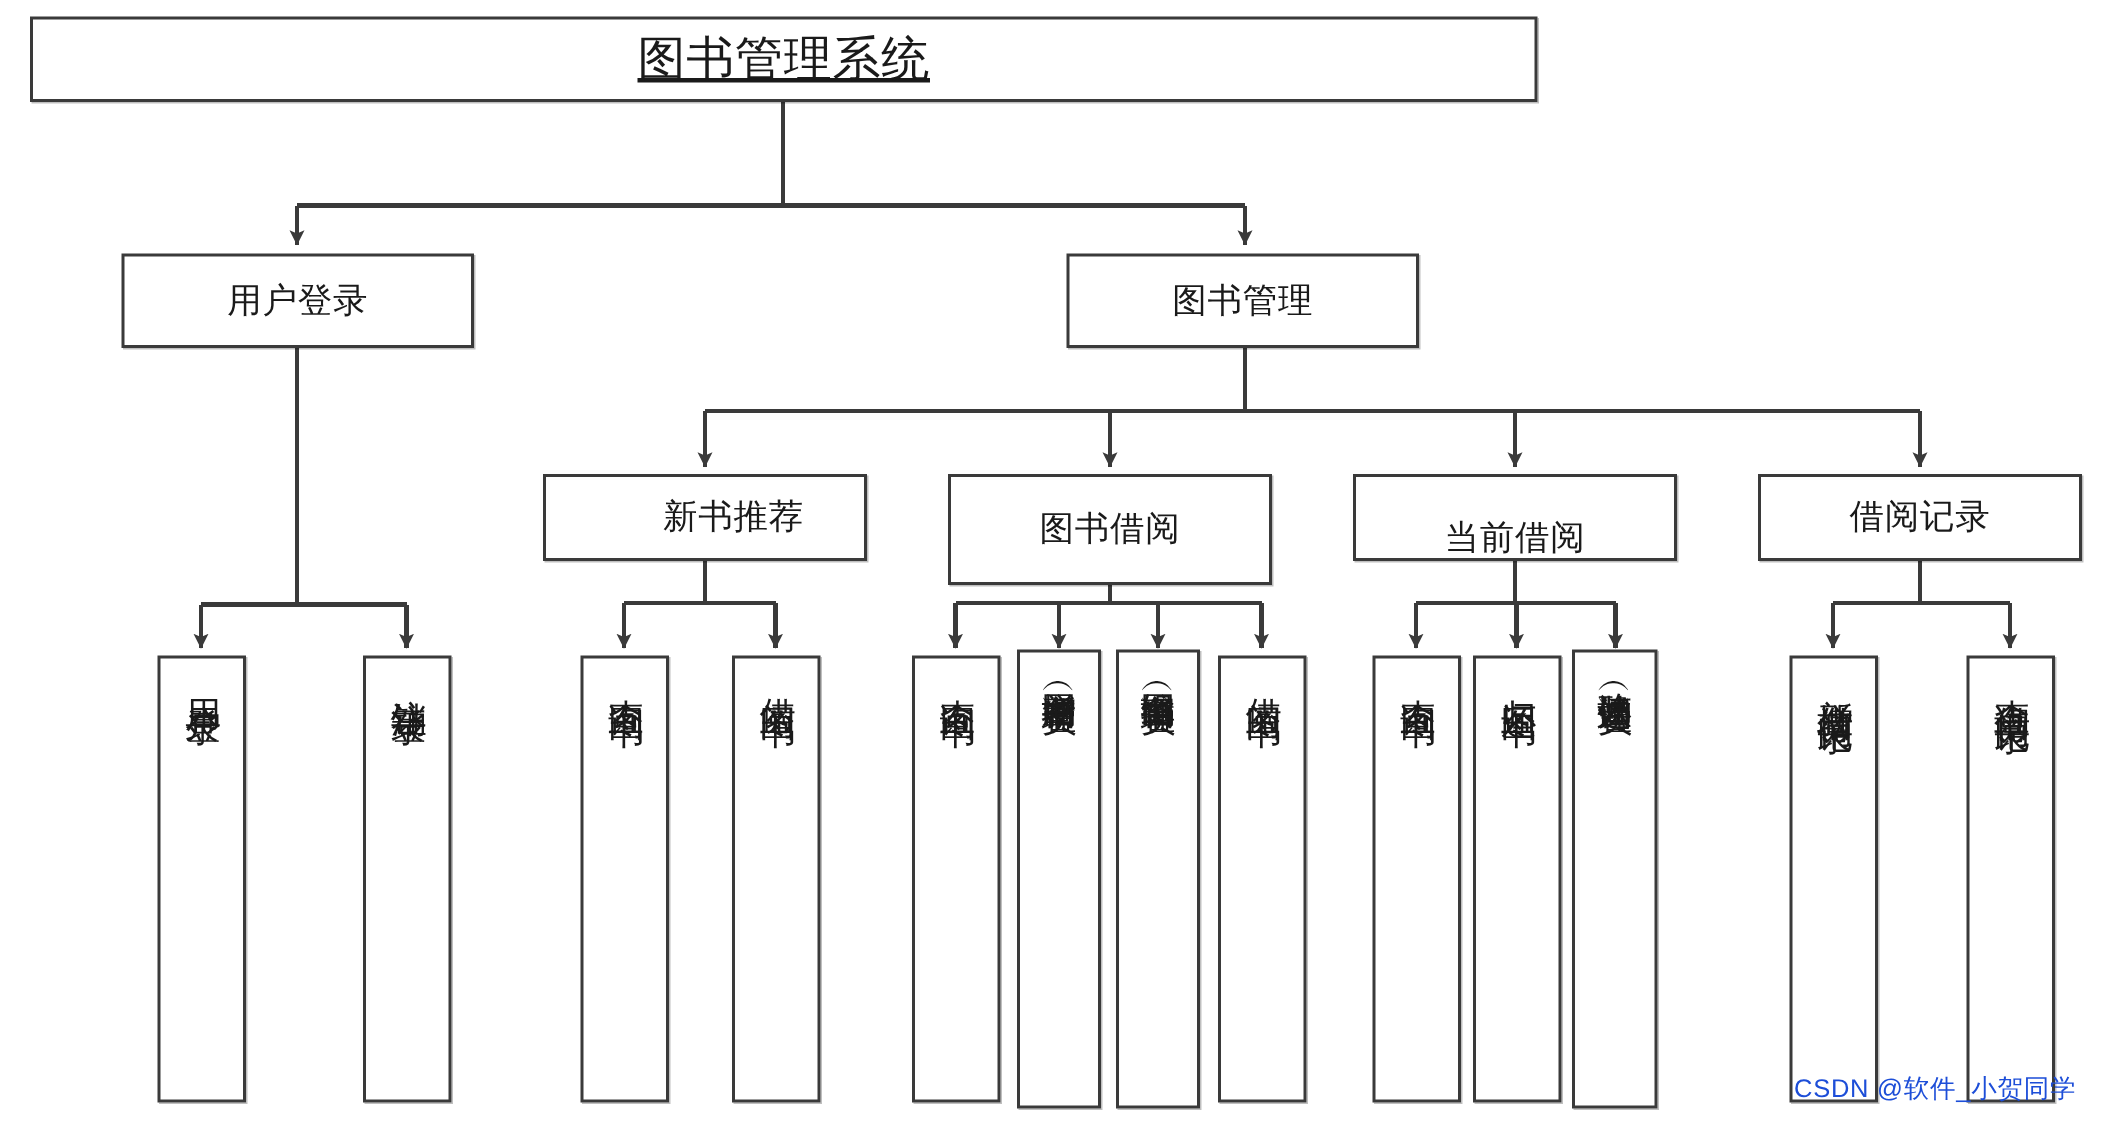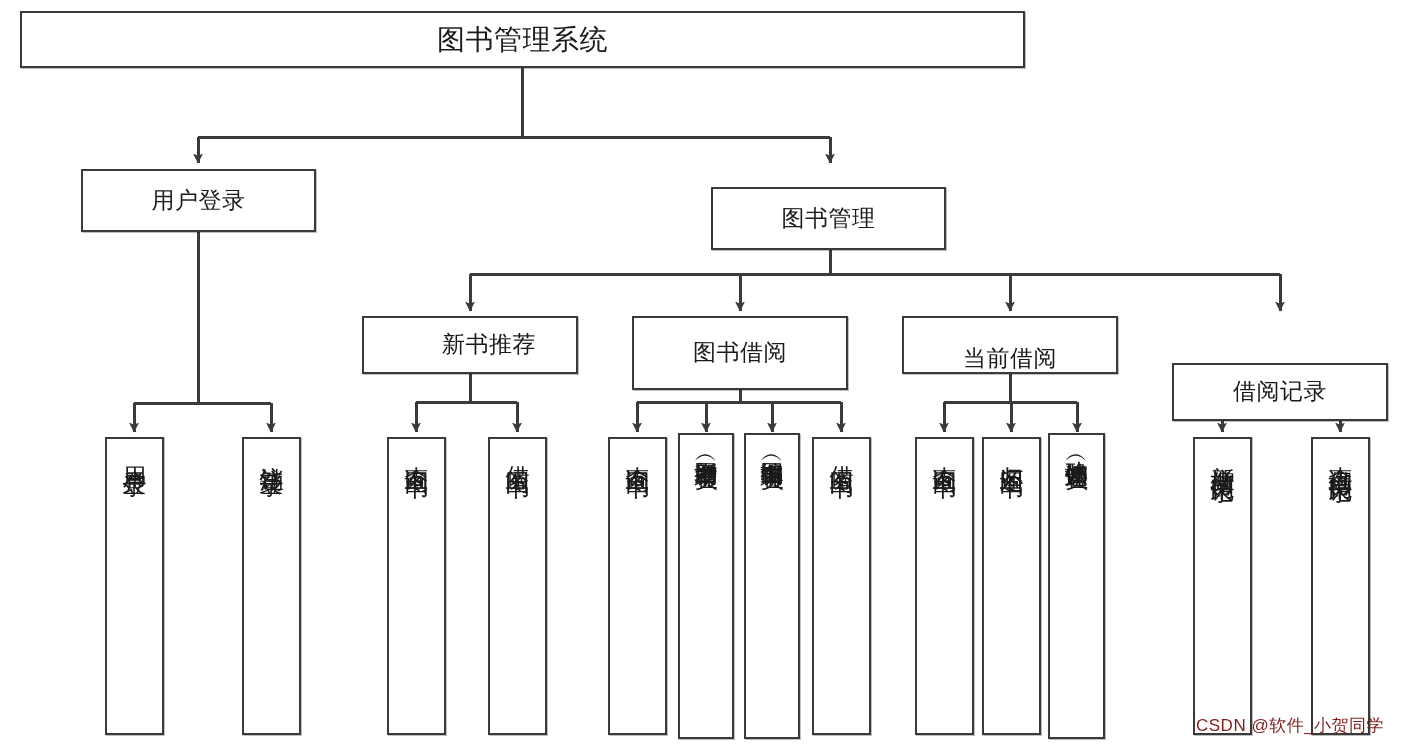--- a/index.html
+++ b/index.html
@@ -41,41 +41,41 @@
     display: block;
     text-align: center;
     line-height: 1.18;
     letter-spacing: 0.5px;
   }
   
   .node.horiz .lbl {
     writing-mode: horizontal-tb;
     font-size: 23px;
   }
-  .node.root .lbl { font-size: 28px; }
+  .node.root .lbl { font-size: 32px; text-decoration: underline; }
   
   .node.vert {
     align-items: flex-start;
     padding-top: 8px;
   }
   .node.vert .lbl {
     writing-mode: vertical-rl;
     text-orientation: upright;
     font-size: 24px;
     line-height: 1.0;
     letter-spacing: 3px;
     white-space: nowrap;
   }
   .node.vert.tall .lbl {
     font-size: 23px;
     letter-spacing: 1px;
   }
   .watermark {
     position: absolute;
-    color: #7f1d1d;
+    color: #1d4ed8;
     font-size: 17px;
     white-space: nowrap;
     letter-spacing: 0.5px;
   }
 </style>
 </head>
 <body>
 
 <div id="canvas">
 
@@ -131,37 +131,37 @@
   </svg>
 
   <div class="node horiz root" style="left:20px; top:11px; width:1005px; height:57px;">
     <span class="lbl">图书管理系统</span>
   </div>
 
   <div class="node horiz" style="left:81px; top:169px; width:235px; height:63px;">
     <span class="lbl">用户登录</span>
   </div>
 
-  <div class="node horiz" style="left:711px; top:187px; width:235px; height:63px;">
+  <div class="node horiz" style="left:711px; top:169px; width:235px; height:63px;">
     <span class="lbl">图书管理</span>
   </div>
 
   <div class="node horiz" style="left:362px; top:316px; width:216px; height:58px;padding-left:38px;">
     <span class="lbl">新书推荐</span>
   </div>
 
   <div class="node horiz" style="left:632px; top:316px; width:216px; height:74px;">
     <span class="lbl">图书借阅</span>
   </div>
 
   <div class="node horiz" style="left:902px; top:316px; width:216px; height:58px;align-items:flex-end;">
     <span class="lbl">当前借阅</span>
   </div>
 
-  <div class="node horiz" style="left:1172px; top:316px; width:216px; height:58px;margin-top:47px;">
+  <div class="node horiz" style="left:1172px; top:316px; width:216px; height:58px;">
     <span class="lbl">借阅记录</span>
   </div>
 
   <div class="node vert" style="left:105px; top:437px; width:59px; height:298px;">
     <span class="lbl">用户登录</span>
   </div>
 
   <div class="node vert" style="left:242px; top:437px; width:59px; height:298px;">
     <span class="lbl">注销登录</span>
   </div>

